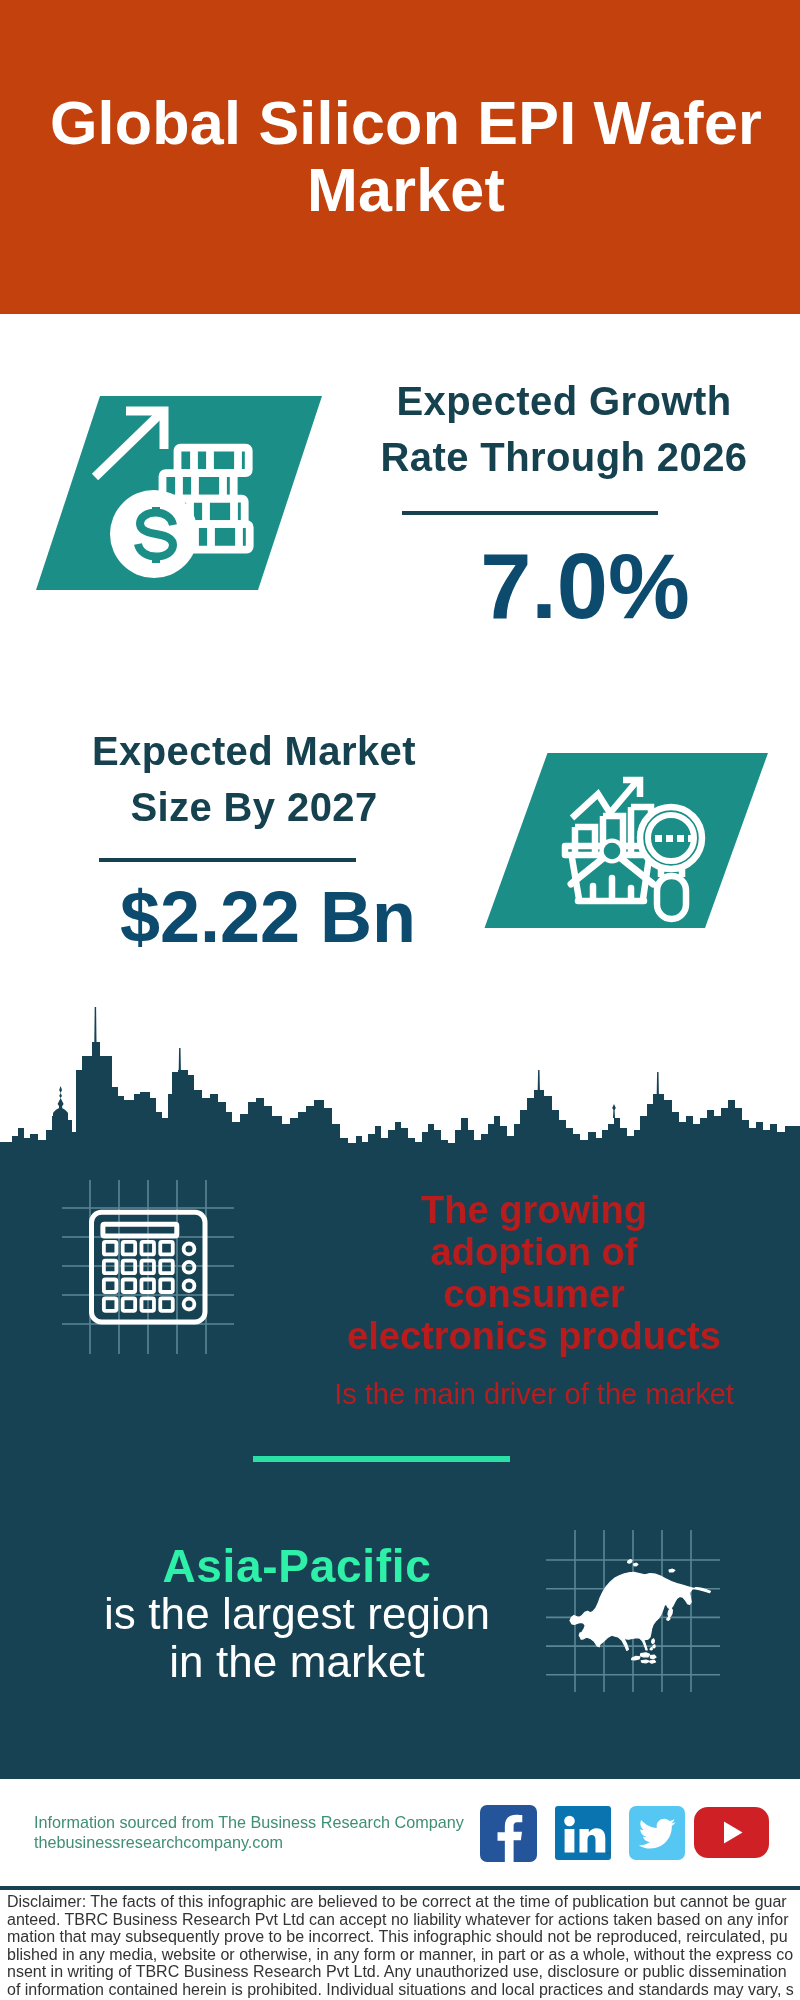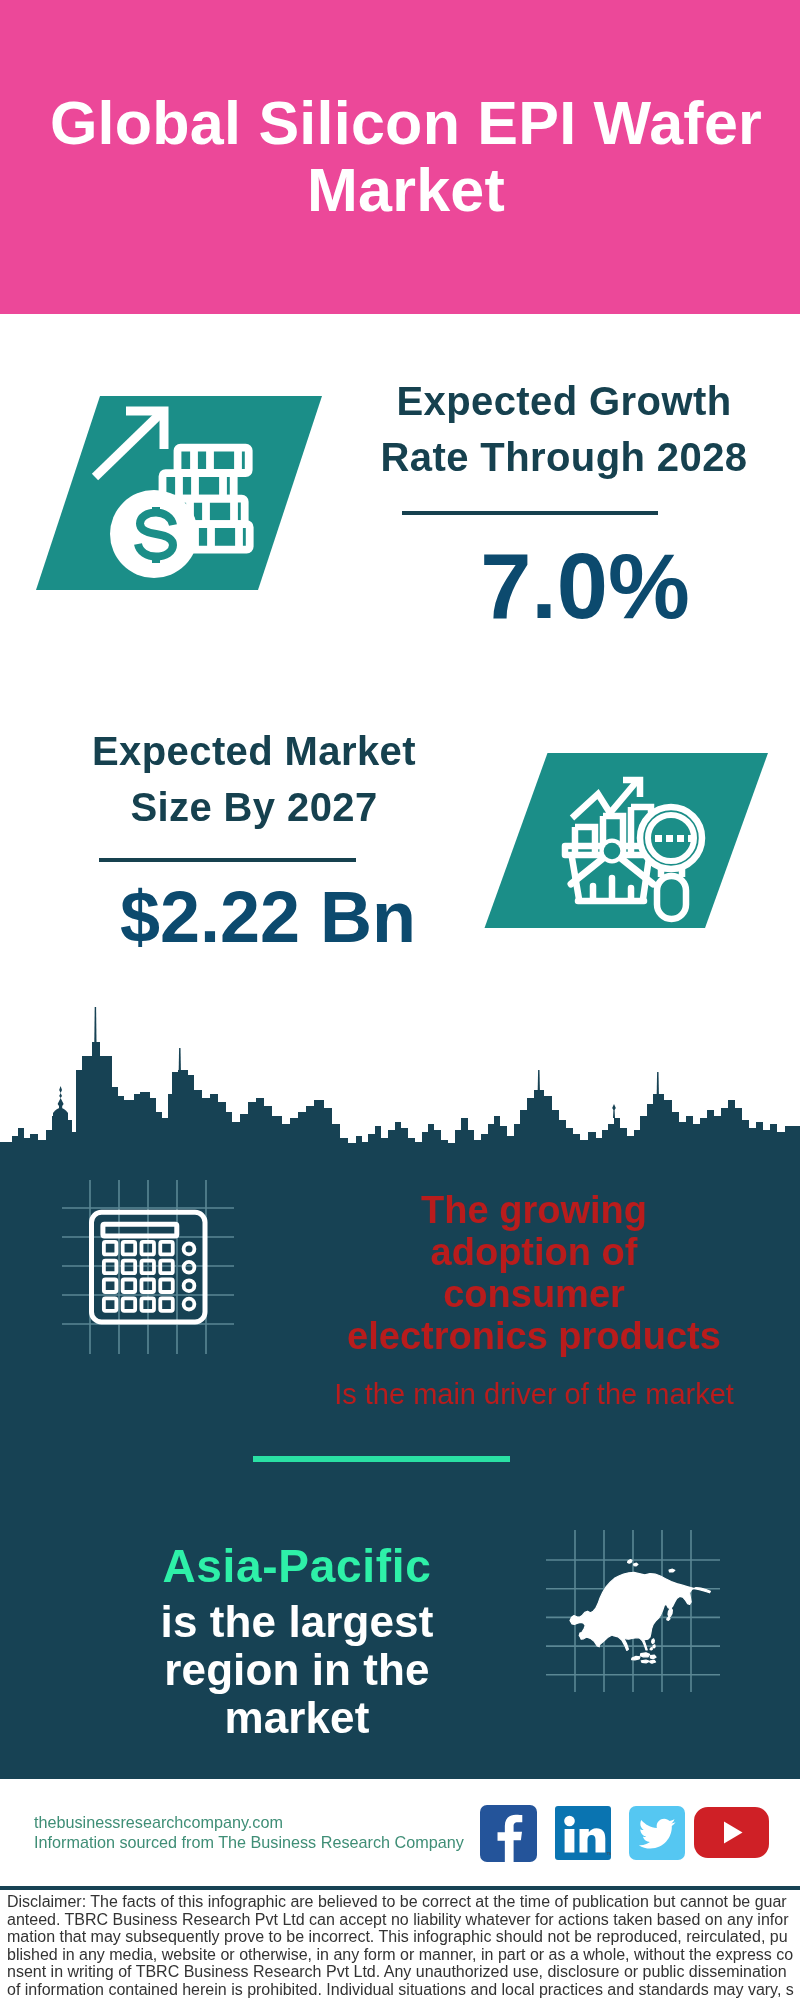--- a/index.html
+++ b/index.html
@@ -1,21 +1,21 @@
 <!DOCTYPE html>
 <html><head>
 <meta charset="utf-8">
 <style>
   html,body{margin:0;padding:0;}
   body{width:800px;height:2000px;background:#ffffff;
        font-family:"Liberation Sans",sans-serif;overflow:hidden;}
   .page{position:relative;width:800px;height:2000px;background:#fff;}
 
   
-  .header{position:absolute;left:0;top:0;width:800px;height:314px;background:#ec4899;}
+  .header{position:absolute;left:0;top:0;width:800px;height:314px;background:#c2410c;}
   .header h1{position:absolute;left:0;top:90px;width:800px;margin:0;color:#fff;
              font-size:61px;font-weight:700;line-height:67px;text-align:center;letter-spacing:0.25px;padding-left:12px;box-sizing:border-box;}
 
   
   .stat1-icon{position:absolute;left:35px;top:385px;}
   .stat-head{color:#16414f;font-weight:700;margin:0;position:absolute;}
   .stat-rule{position:absolute;height:4px;background:#16414f;}
   .stat-value{color:#0c4a6e;font-weight:700;margin:0;position:absolute;white-space:nowrap;}
   .s1h{left:364px;top:373px;width:400px;text-align:center;font-size:40px;line-height:56px;letter-spacing:0.4px;}
   .s1r{left:402px;top:511px;width:256px;}
@@ -33,21 +33,21 @@
 
   
   .calc-icon{position:absolute;left:55px;top:1170px;}
   .mid-text{position:absolute;left:329px;top:1173px;width:410px;text-align:center;}
   .mid-green{color:#b91c1c;font-size:38px;font-weight:700;line-height:42px;margin:16px;}
   .mid-white{color:#b91c1c;font-size:29px;font-weight:400;line-height:42px;margin:0;}
   .green-rule{position:absolute;left:253px;top:1456px;width:257px;height:6px;background:#2ae0a4;}
 
   .region-text{position:absolute;left:99px;top:1542px;width:396px;text-align:center;}
   .region-green{color:#2ef0a8;font-size:46px;font-weight:700;line-height:48px;margin:0;letter-spacing:0.7px;}
-  .region-white{color:#ffffff;font-size:44px;font-weight:700;line-height:48px;margin:8px;letter-spacing:0.1px;}
+  .region-white{color:#ffffff;font-size:44px;font-weight:400;line-height:48px;margin:0;letter-spacing:0.1px;}
   .asia-icon{position:absolute;left:540px;top:1500px;}
 
   
   .footer{position:absolute;left:0;top:1779px;width:800px;height:221px;background:#fff;}
   .src-text{position:absolute;left:34px;top:1813px;color:#3f8e76;font-size:16.2px;line-height:19.6px;}
   .social{position:absolute;left:480px;top:1805px;display:flex;align-items:flex-start;gap:18px;}
   .social .soc{display:block;line-height:0;}
   .social .soc:nth-child(1){margin-top:0;}
   .social .soc:nth-child(2){margin-top:1px;}
   .social .soc:nth-child(3){margin-top:1px;}
@@ -91,21 +91,21 @@
           <path d="M204.0 139.2 L204.0 164.6"></path>
         </g>
       <circle cx="119" cy="149" r="44" fill="#ffffff"></circle>
       <g fill="none" stroke="#1b8e88" stroke-width="8" stroke-linecap="butt" stroke-linejoin="miter">
         <path d="M138 140 c-1.5 -8 -9 -12.5 -17 -12.5 c-9 0 -16 4.5 -16 11 c0 6 6 9 16 10.5
                  c10 1.5 17 4.5 17 11 c0 6.5 -7 11.5 -17 11.5 c-9 0 -16.5 -4.5 -18 -12.5"></path>
         <path d="M121 122 L121 130 M121 170 L121 178" stroke-width="8"></path>
       </g>
     </svg>
   </div>
-  <p class="stat-head s1h">Expected Growth Rate Through 2028</p>
+  <p class="stat-head s1h">Expected Growth Rate Through 2026</p>
   <div class="stat-rule s1r"></div>
   <p class="stat-value s1v">7.0%</p>
 
   <p class="stat-head s2h">Expected Market Size By 2027</p>
   <div class="stat-rule s2r"></div>
   <p class="stat-value s2v">$2.22 Bn</p>
   <div class="stat2-icon">
     <svg width="290" height="195" viewBox="0 0 290 195">
       <polygon points="64.5,3 285,3 222,178 1.5,178" fill="#1b8e88"></polygon>
 
@@ -251,22 +251,22 @@
         <path d="M100.8 153.6 L106 152.8 L109.6 154.4 L108 156.8 L102.8 156.8 L100.4 155.6 Z"></path>
         <path d="M110.4 155.6 L114.4 155.2 L116 157.2 L113.2 158.8 L110.4 158 Z"></path>
         <path d="M101.2 160.8 L106 160 L109.6 161.2 L106.4 162.8 L102 162.4 Z"></path>
         <path d="M110.4 160.8 L114.4 160.4 L115.6 162 L112 163.2 L110 162.4 Z"></path>
       </g>
     </svg>
   </div>
 
   <div class="footer"></div>
     <div class="src-text">
+      <div>Information sourced from The Business Research Company</div>
       <div>thebusinessresearchcompany.com</div>
-      <div>Information sourced from The Business Research Company</div>
     </div>
     <div class="social">
       <a class="soc">
         <svg width="57" height="57" viewBox="0 0 57 57">
           <rect x="0" y="0" width="57" height="57" rx="7" fill="#24549A"></rect>
           <path d="M33.6 57 V35.2 h7.3 l1.1 -8.5 h-8.4 v-5.4 c0 -2.45 0.68 -4.12 4.2 -4.12 h4.48 V10.1
                    c-0.78 -0.1 -3.44 -0.34 -6.54 -0.34 c-6.47 0 -10.9 3.95 -10.9 11.2 v6.25 h-7.32 v8.5 h7.32 V57 Z" fill="#ffffff"></path>
         </svg>
       </a>
       <a class="soc">

